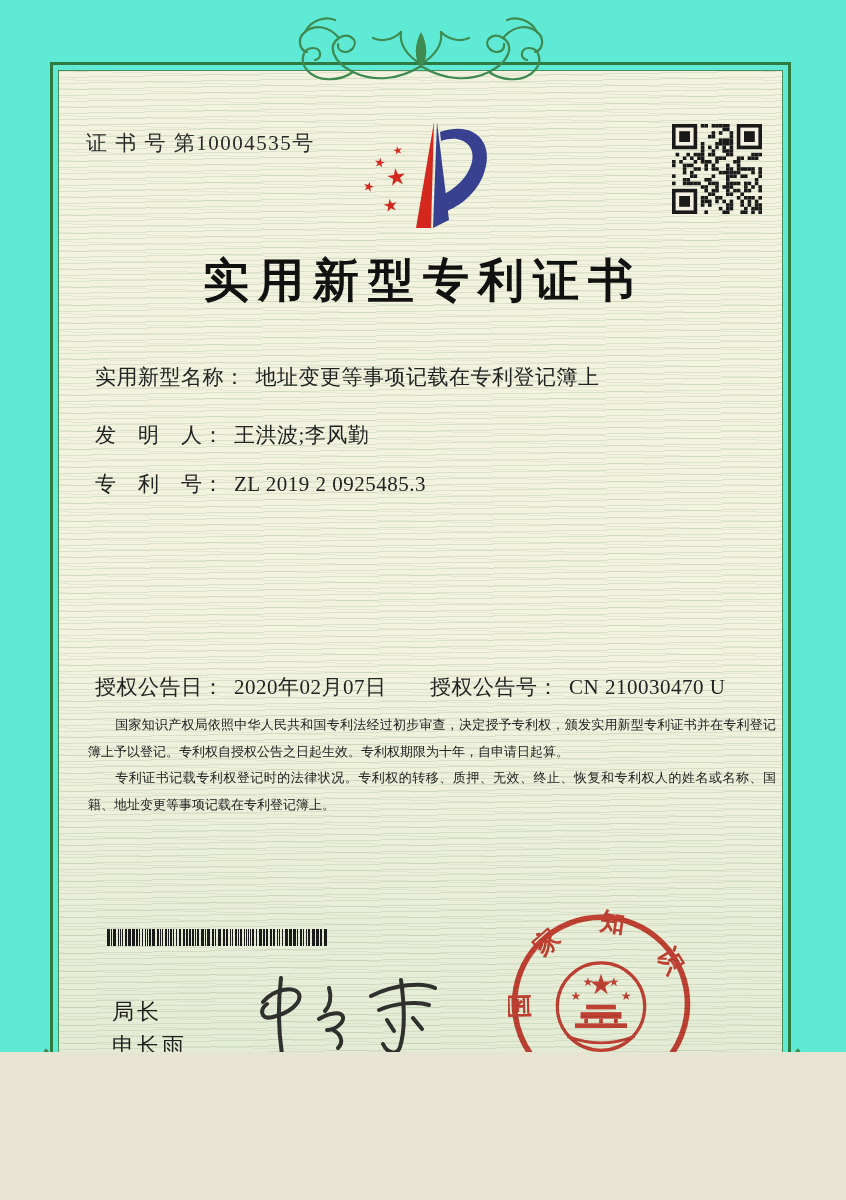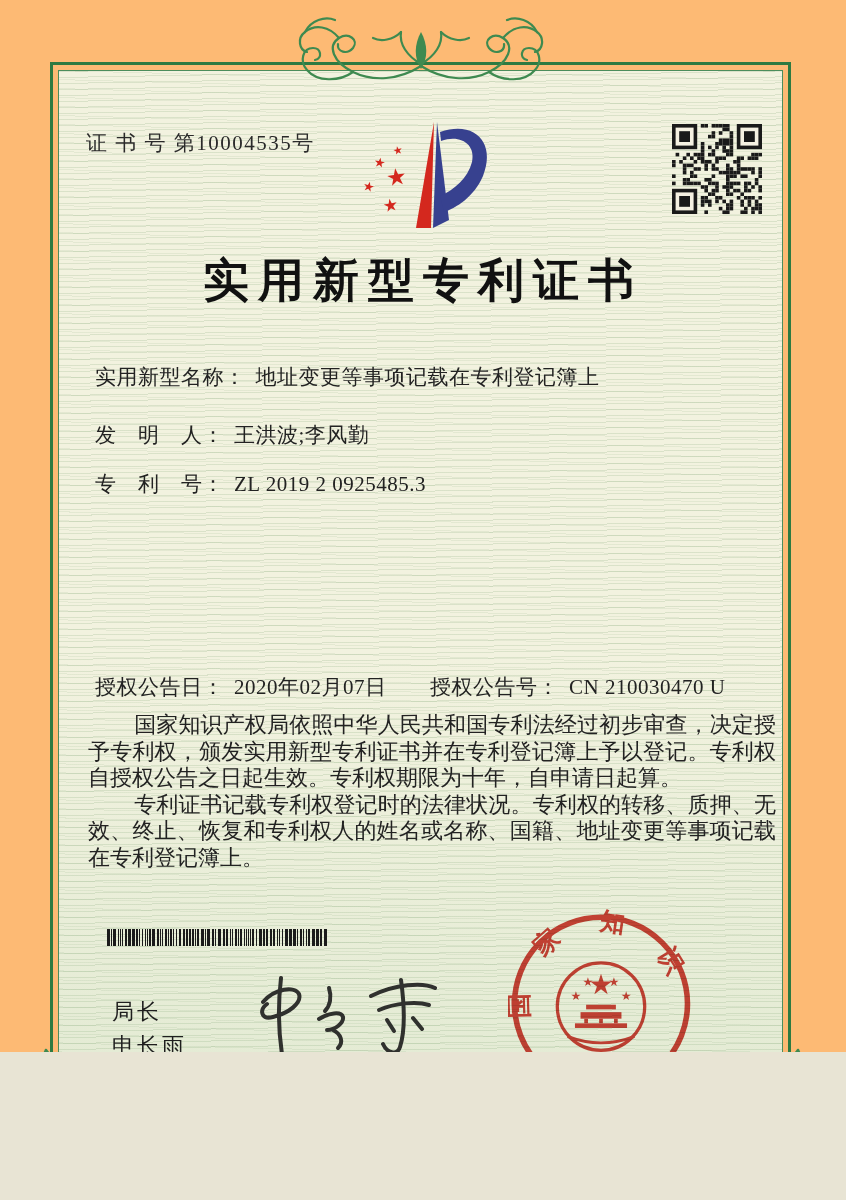--- a/index.html
+++ b/index.html
@@ -1,19 +1,19 @@
 <!DOCTYPE html>
 <html><head>
 <meta charset="utf-8">
 <style>
   * { margin:0; padding:0; box-sizing:border-box; }
   html,body { background:#e8e4d4; }
   .page {
     position:relative; width:846px; height:1052px; overflow:hidden;
-    background:#fdba74;
+    background:#5eead4;
     font-family:"Liberation Serif","DejaVu Serif",serif;
     color:#1e1e1e;
   }
   
   .frame-outer {
     position:absolute; left:50px; top:62px; width:741px; height:1085px;
     border:3px solid #2e7a41;
   }
   .frame-inner {
     position:absolute; left:58px; top:70px; width:725px; height:1069px;
@@ -38,21 +38,21 @@
     white-space:nowrap;
   }
   
   .row { position:absolute; left:95px; font-size:21px; white-space:nowrap; color:#222; }
   .row .lbl { letter-spacing:0.5px; }
   .row .val { margin-left:10px; letter-spacing:0.5px; }
   .row .pair2 { position:absolute; left:335px; top:0; white-space:nowrap; }
   
   .paras {
     position:absolute; left:88px; top:712px; width:688px;
-    font-size:22px; line-height:26.5px; text-align:justify; color:#222;
+    font-size:13px; line-height:26.5px; text-align:justify; color:#222;
   }
   .paras p { text-indent:2.1em; }
   
   .barcode { position:absolute; left:107px; top:929px; width:221px; height:17px; }
   .officer-title { position:absolute; left:112px; top:997px; font-size:22px; letter-spacing:3px; }
   .officer-name  { position:absolute; left:112px; top:1031px; font-size:22px; letter-spacing:3px; }
   .signature { position:absolute; left:245px; top:972px; }
   .seal-date {
     position:absolute; left:505px; top:1058px; width:195px; text-align:center;
     font-size:22px; letter-spacing:1px; color:#1d1d1d; z-index:3;

